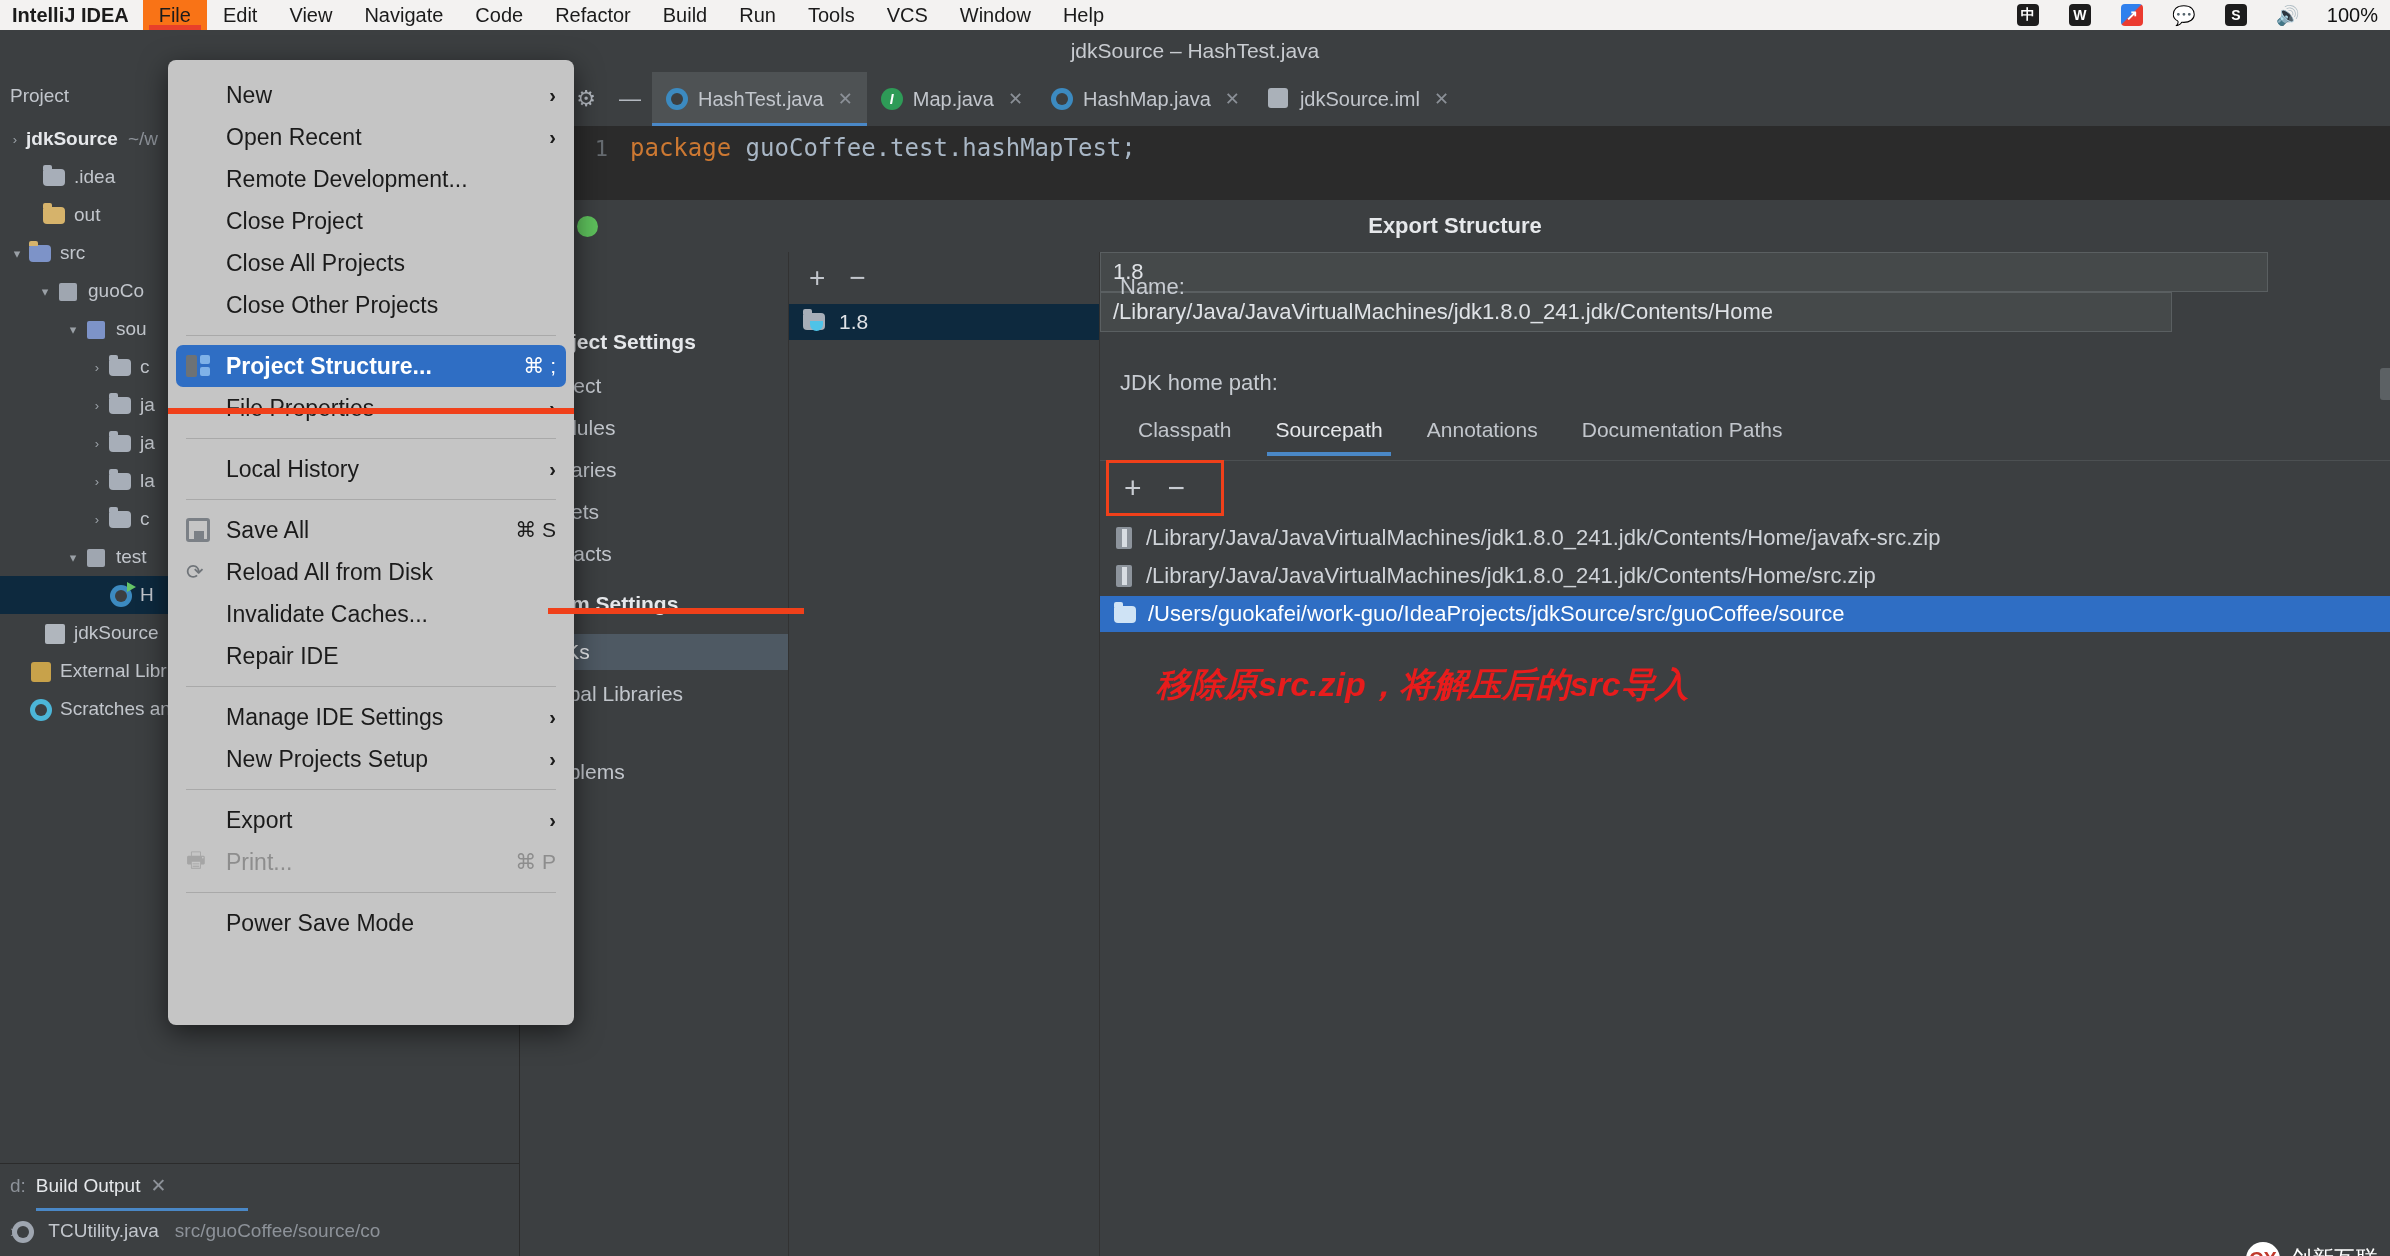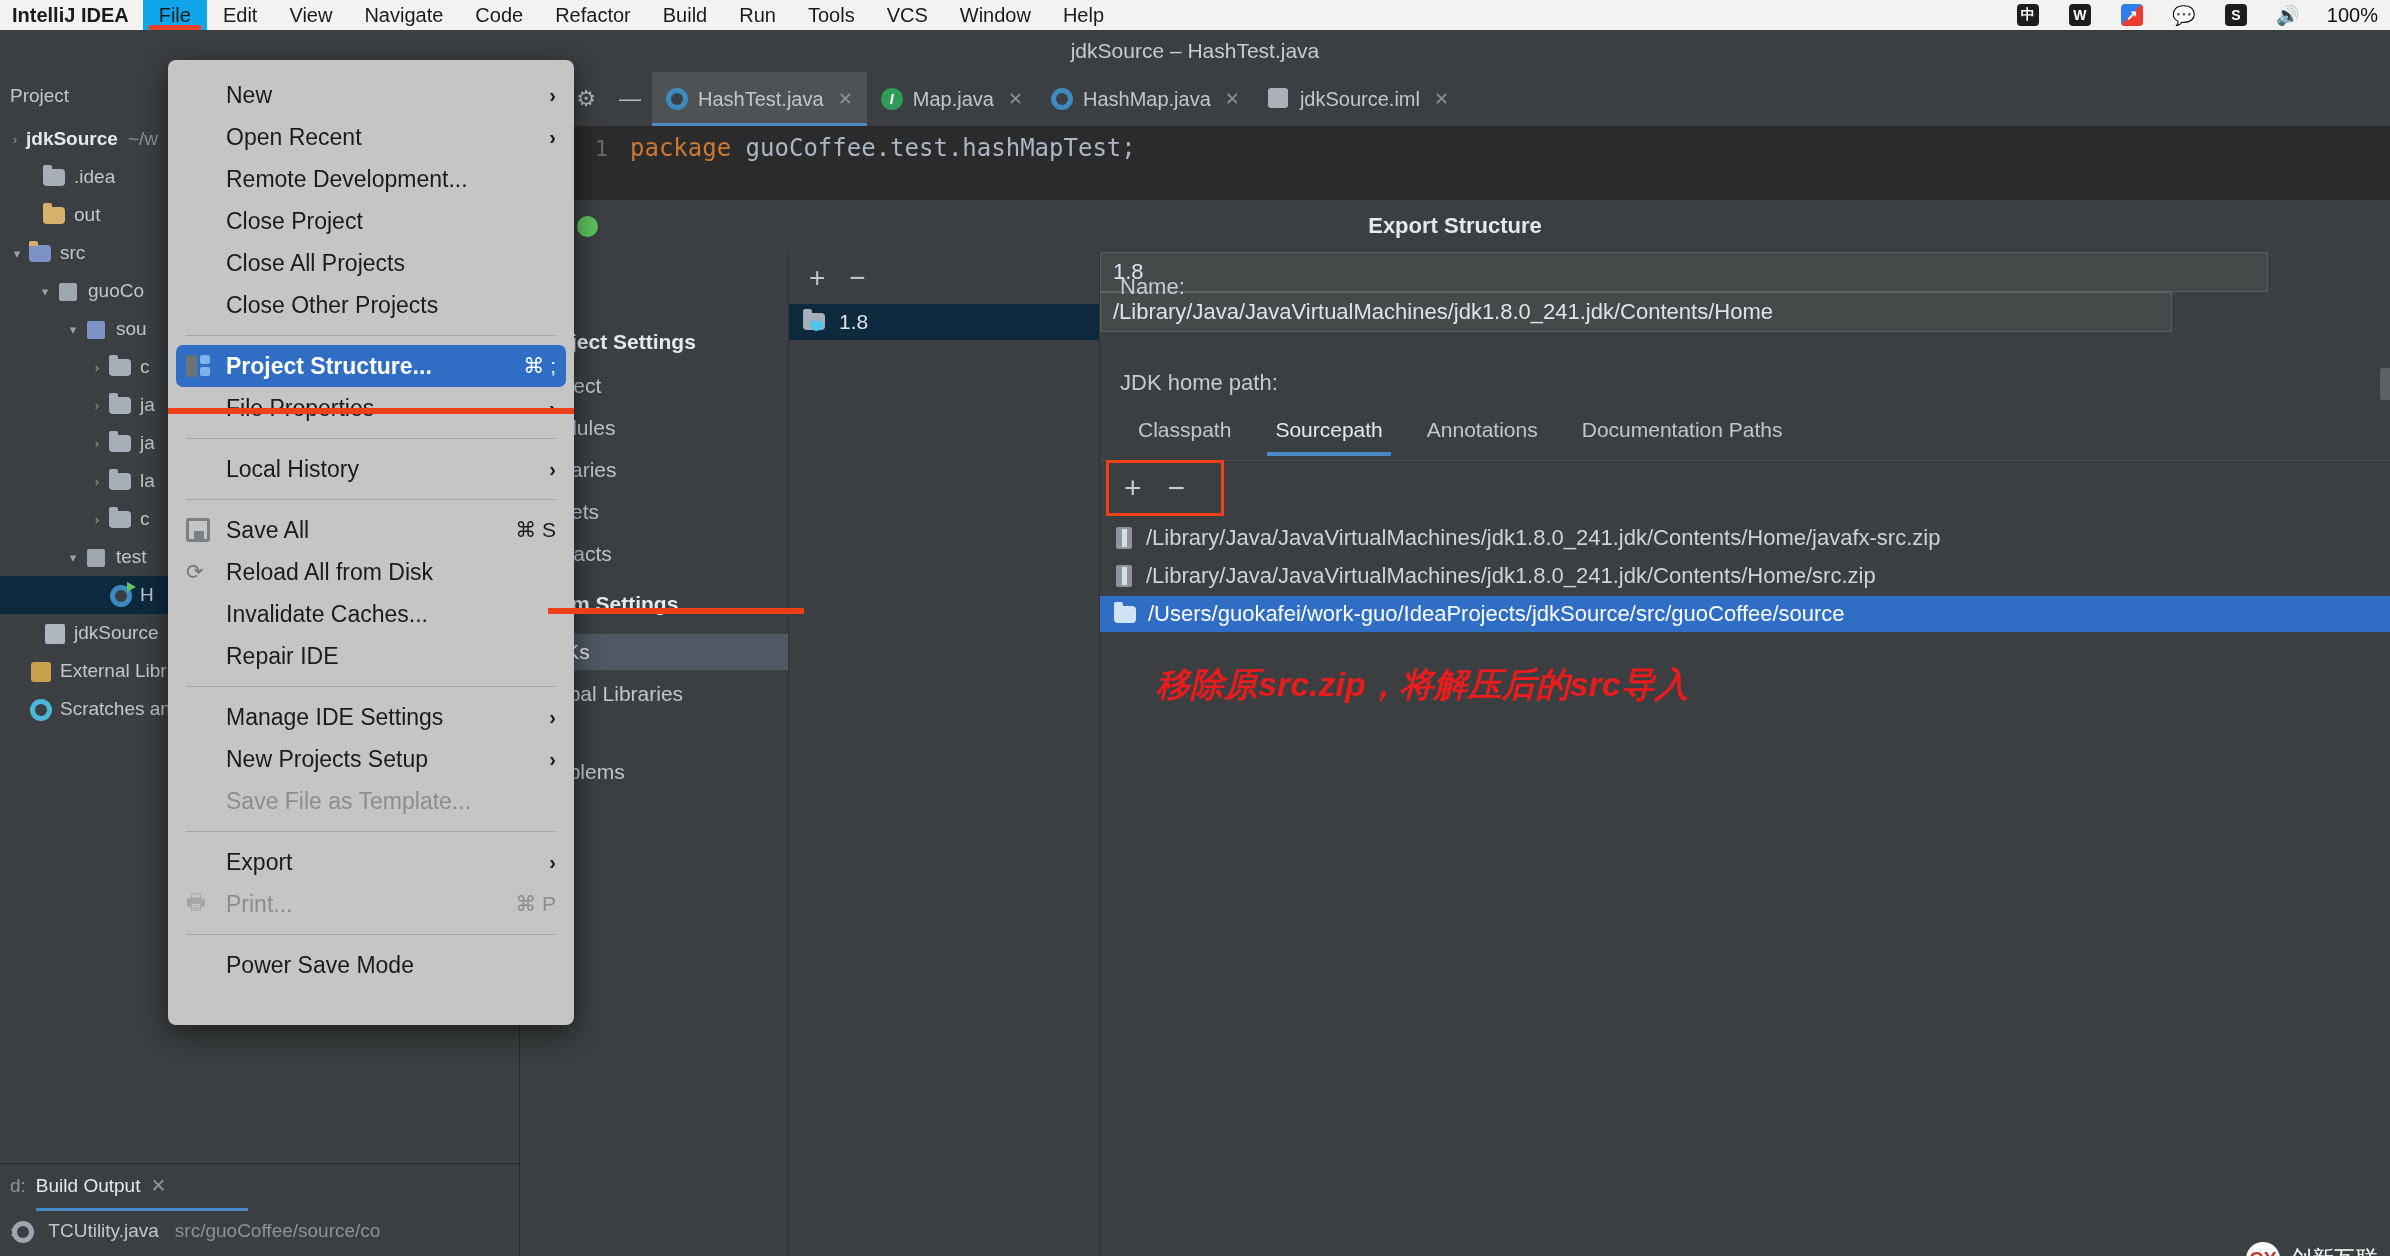--- a/index.html
+++ b/index.html
@@ -14,21 +14,21 @@
   .abs{position:absolute;}
 
   
   #menubar{
     position:absolute;left:0;top:0;width:2390px;height:30px;
     background:#f3f2f1;display:flex;align-items:flex-start;
     font-size:20px;color:#1b1b1b;
   }
   #menubar .mb-item{padding:0 16px;height:30px;line-height:30px;white-space:nowrap;}
   #menubar .mb-app{font-weight:bold;padding-left:12px;padding-right:14px;}
-  #menubar .mb-active{background:#0ea5e9;position:relative;}
+  #menubar .mb-active{background:#f97316;position:relative;}
   #menubar .mb-active::after{
     content:"";position:absolute;left:6px;right:6px;bottom:0;height:5px;background:#e8402a;
   }
   #mb-right{position:absolute;right:0;top:0;height:30px;display:flex;align-items:center;gap:26px;padding-right:12px;}
   .sysicon{width:26px;height:24px;display:flex;align-items:center;justify-content:center;font-size:19px;color:#111;}
   .sq{width:22px;height:22px;border-radius:4px;background:#1d1d1d;color:#fff;display:flex;align-items:center;justify-content:center;font-size:14px;font-weight:bold;}
   .sq.red{background:linear-gradient(135deg,#2f80ed 0%,#2f80ed 45%,#eb3b2f 50%,#eb3b2f 100%);}
   .pct{font-size:20px;color:#111;}
 
   
@@ -602,24 +602,20 @@
     <div class="mi">
       <span class="mi-ico"></span>
       <span class="mi-label">Manage IDE Settings</span>
       <span class="mi-chev">›</span>
     </div>
     <div class="mi">
       <span class="mi-ico"></span>
       <span class="mi-label">New Projects Setup</span>
       <span class="mi-chev">›</span>
     </div>
-    <div class="mi disabled">
-      <span class="mi-ico"></span>
-      <span class="mi-label">Save File as Template...</span>
-    </div>
 
     <div class="msep"></div>
 
     <div class="mi">
       <span class="mi-ico"></span>
       <span class="mi-label">Export</span>
       <span class="mi-chev">›</span>
     </div>
     <div class="mi disabled">
       <span class="mi-ico">🖶</span>

